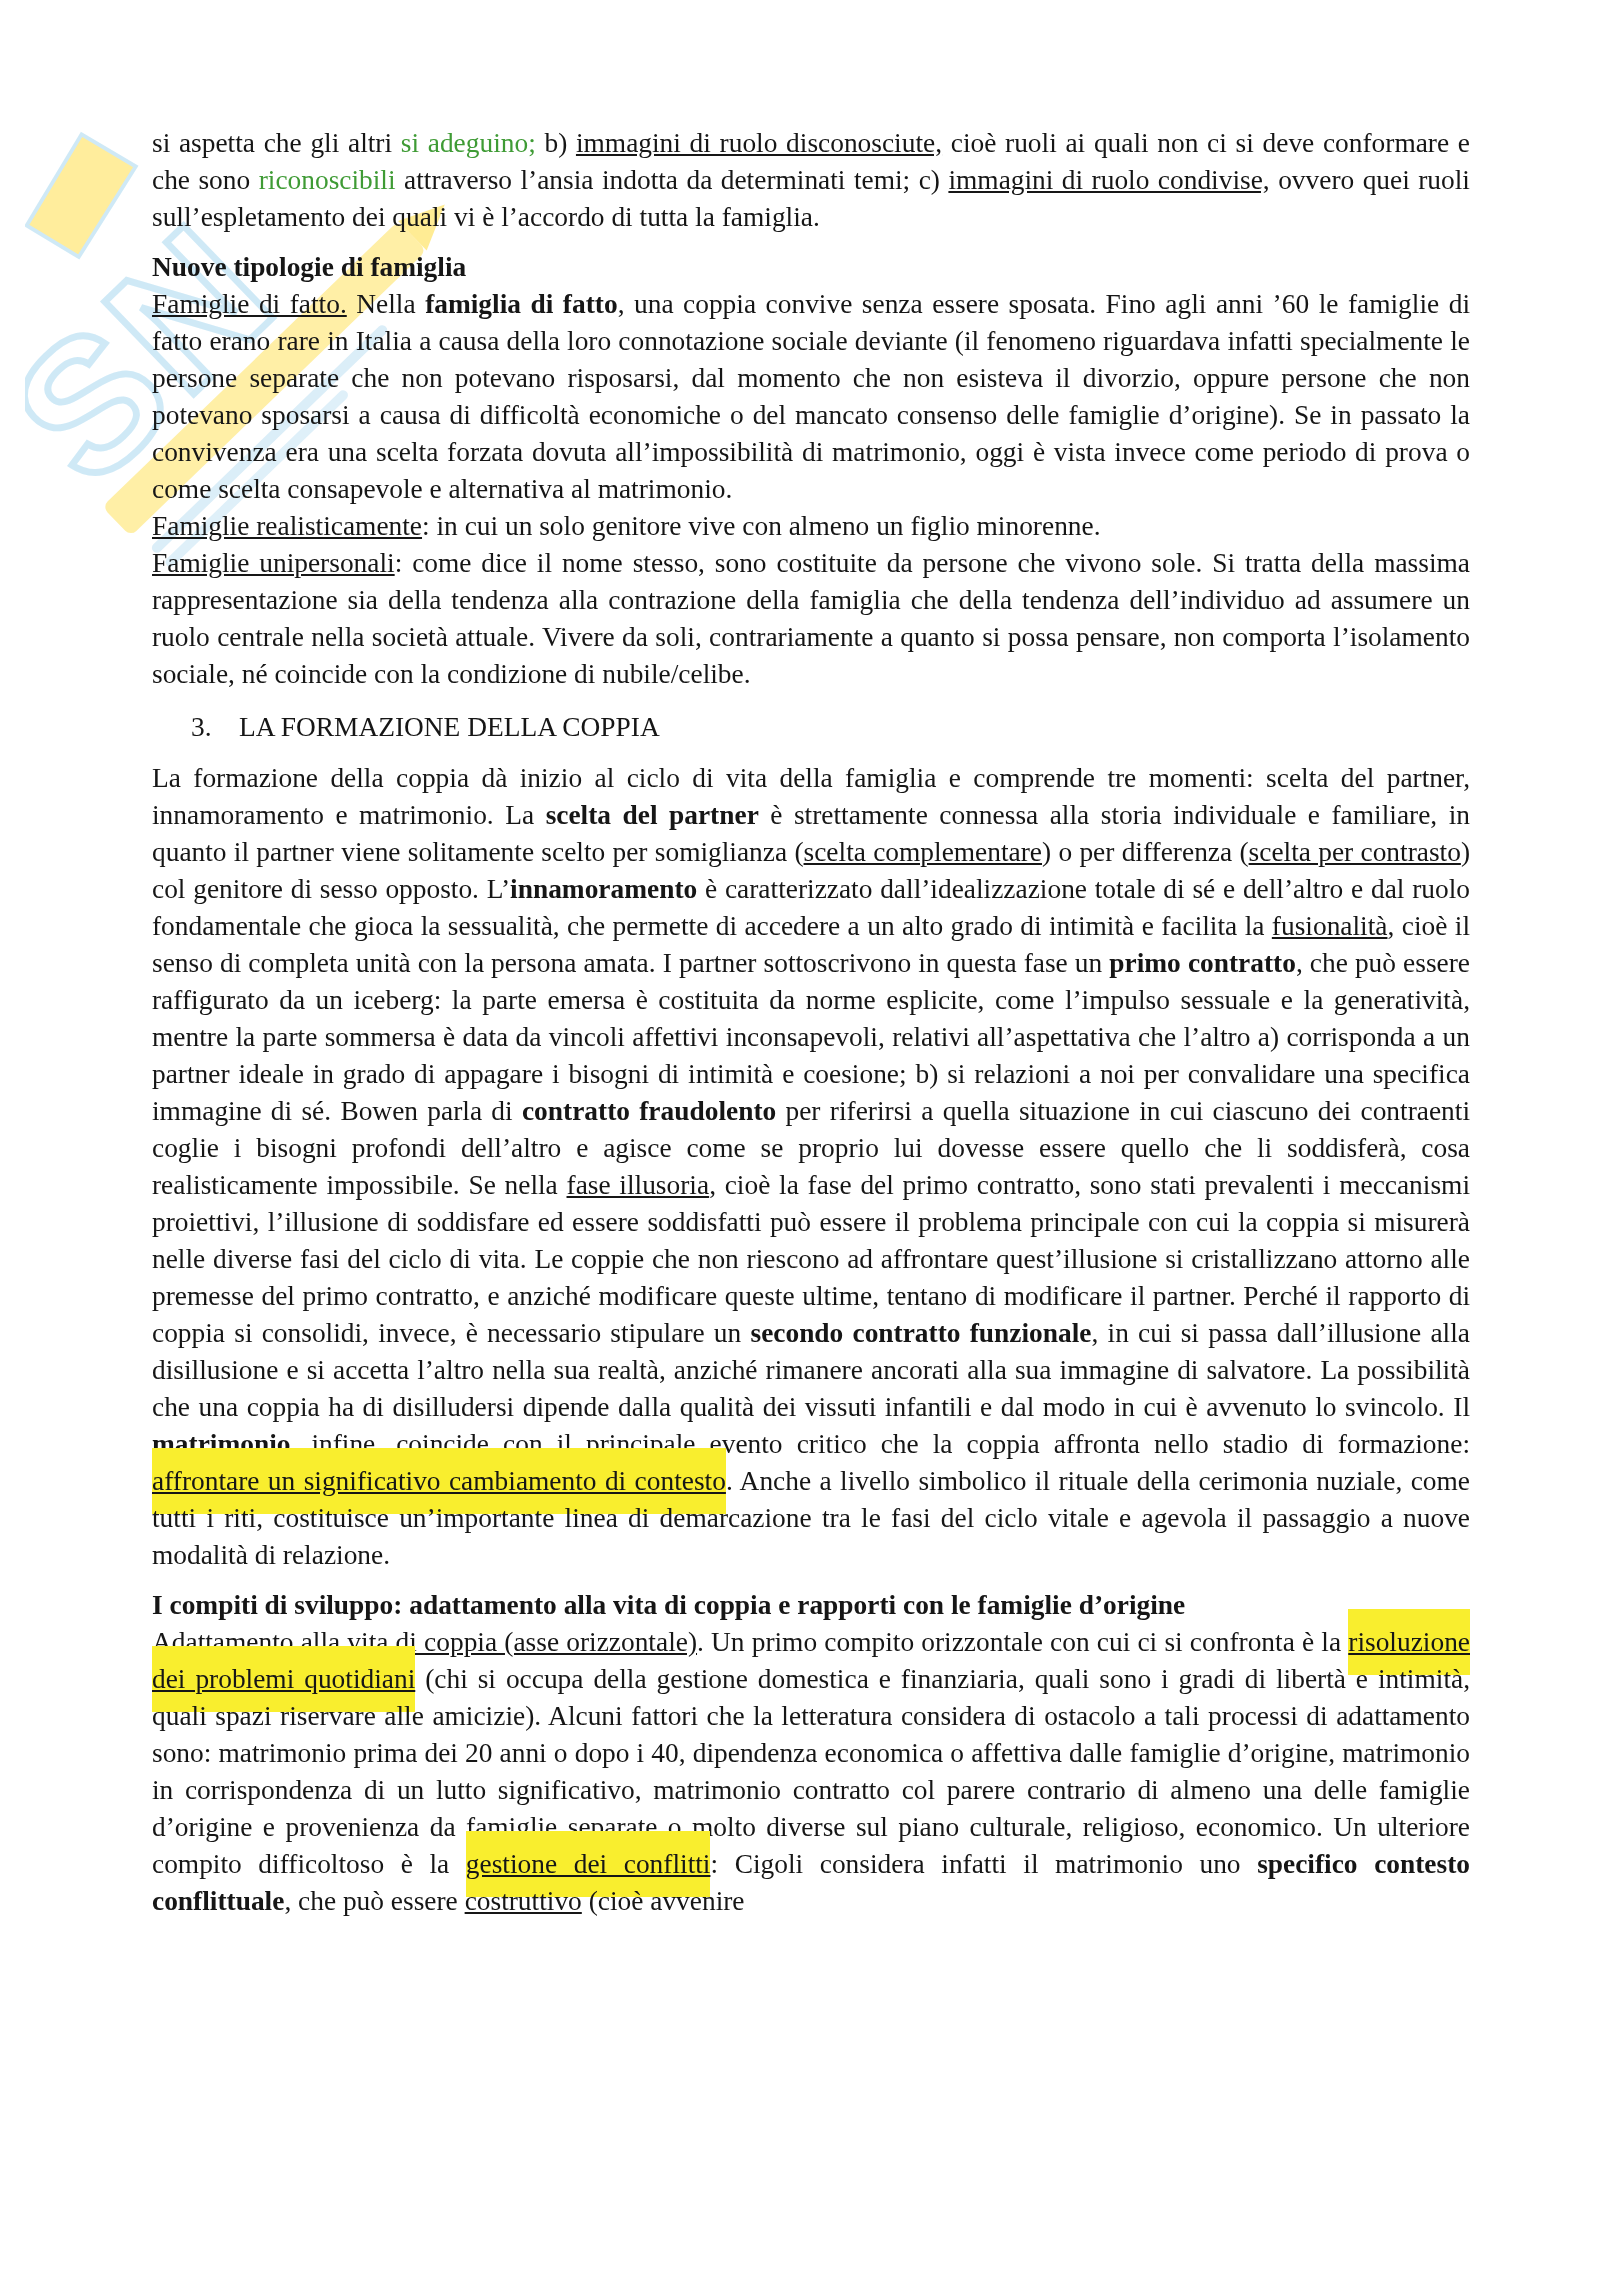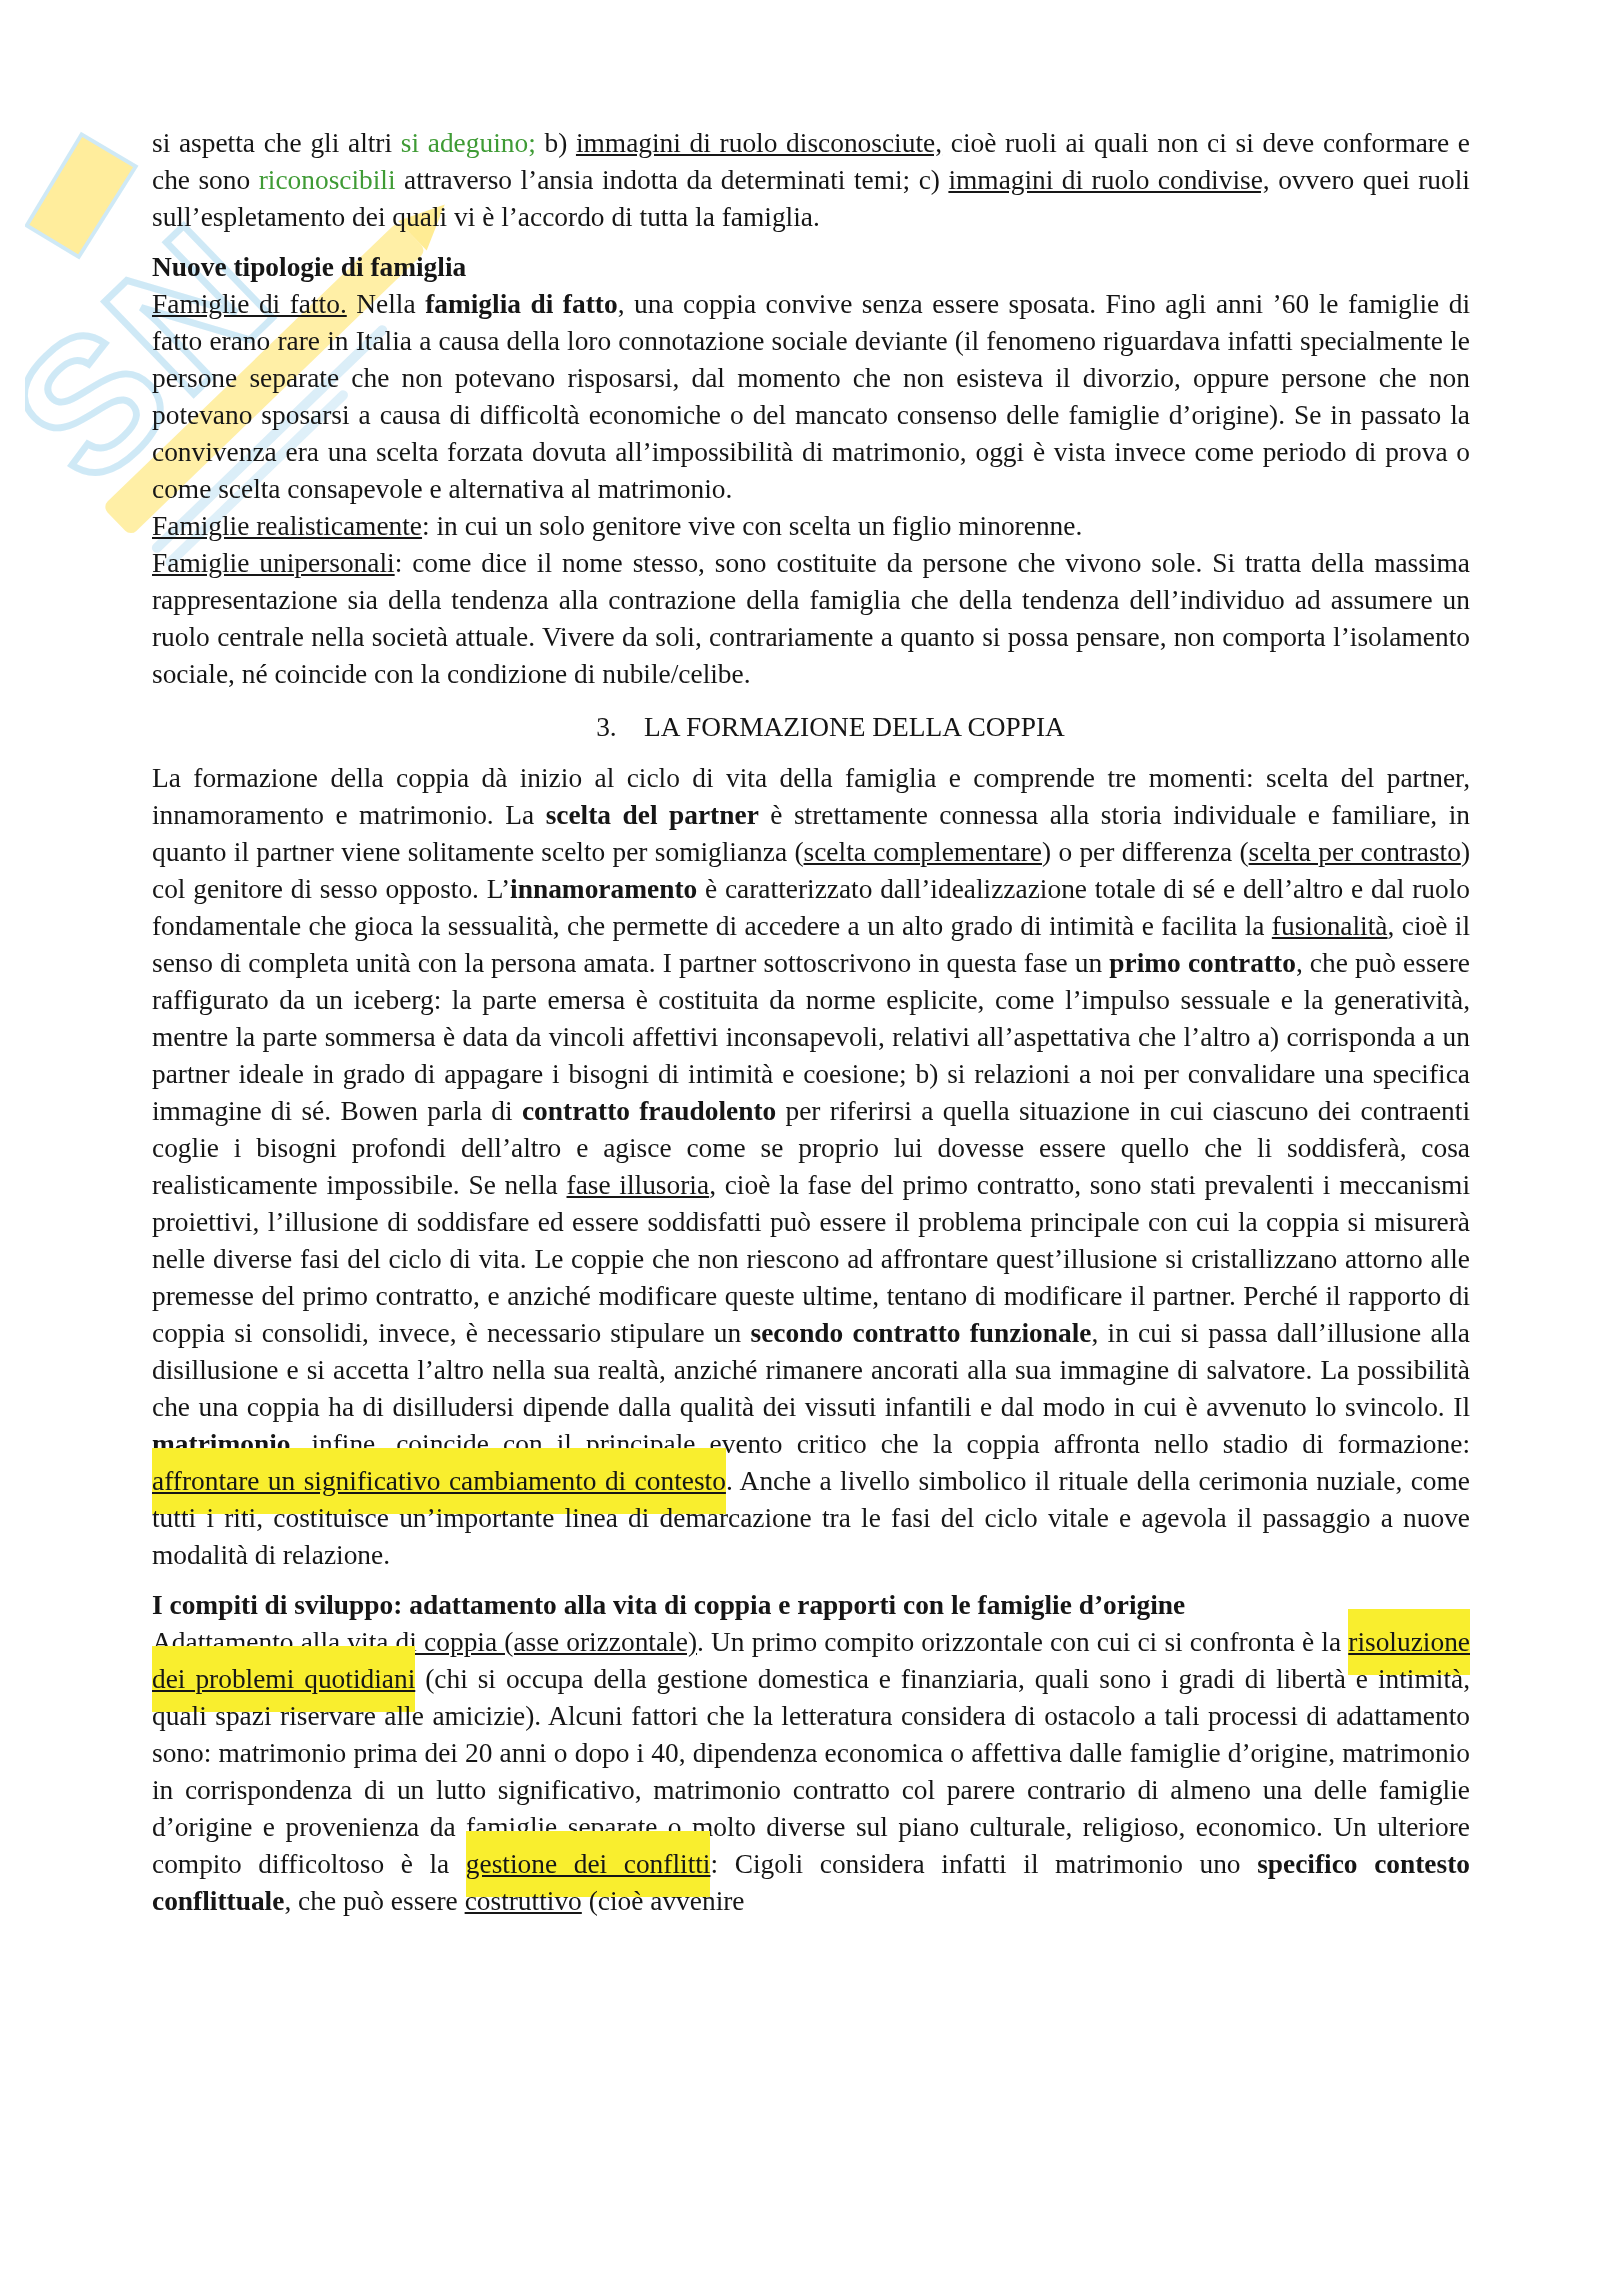--- a/index.html
+++ b/index.html
@@ -39,21 +39,21 @@
     text-align: justify;
   }
   .heading {
     margin: 12.7px 0 0 0;
     font-weight: bold;
     text-align: left;
   }
   .chapter {
     margin: 16.7px 0 13.7px 0;
     padding-left: 39px;
-    text-align: center;
+    text-align: left;
   }
   .b { font-weight: bold; margin-top: 32px; }
   .u { text-decoration: underline; }
   .hl { padding: 18px 0; text-decoration: underline; }
 </style>
 </head>
 <body>
 
 <div class="page">
 
@@ -71,21 +71,21 @@
         <rect x="12" y="382" width="330" height="10" rx="5" fill="#b8def2" opacity="0.5"></rect>
         <rect x="12" y="402" width="255" height="10" rx="5" fill="#b8def2" opacity="0.45"></rect>
       </g>
     </svg>
   </div>
 
   <div class="content">
     <p class="para"><span>si aspetta che gli altri </span><span style="color: rgb(63, 155, 53);">si adeguino;</span><span> b) </span><span class="u">immagini di ruolo disconosciute,</span><span> cioè ruoli ai quali non ci si deve conformare e che sono </span><span style="color: rgb(63, 155, 53);">riconoscibili</span><span> attraverso l’ansia indotta da determinati temi; c) </span><span class="u">immagini di ruolo condivise,</span><span> ovvero quei ruoli sull’espletamento dei quali vi è l’accordo di tutta la famiglia.</span></p>
     <p class="heading"><span class="b">Nuove tipologie di famiglia</span></p>
     <p class="para"><span class="u">Famiglie di fatto.</span><span> Nella </span><span class="b">famiglia di fatto</span><span>, una coppia convive senza essere sposata. Fino agli anni ’60 le famiglie di fatto erano rare in Italia a causa della loro connotazione sociale deviante (il fenomeno riguardava infatti specialmente le persone separate che non potevano risposarsi, dal momento che non esisteva il divorzio, oppure persone che non potevano sposarsi a causa di difficoltà economiche o del mancato consenso delle famiglie d’origine). Se in passato la convivenza era una scelta forzata dovuta all’impossibilità di matrimonio, oggi è vista invece come periodo di prova o come scelta consapevole e alternativa al matrimonio.</span></p>
-    <p class="para"><span class="u">Famiglie realisticamente</span><span>: in cui un solo genitore vive con scelta un figlio minorenne.</span></p>
+    <p class="para"><span class="u">Famiglie realisticamente</span><span>: in cui un solo genitore vive con almeno un figlio minorenne.</span></p>
     <p class="para"><span class="u">Famiglie unipersonali</span><span>: come dice il nome stesso, sono costituite da persone che vivono sole. Si tratta della massima rappresentazione sia della tendenza alla contrazione della famiglia che della tendenza dell’individuo ad assumere un ruolo centrale nella società attuale. Vivere da soli, contrariamente a quanto si possa pensare, non comporta l’isolamento sociale, né coincide con la condizione di nubile/celibe.</span></p>
     <p class="chapter"><span>3. LA FORMAZIONE DELLA COPPIA</span></p>
     <p class="para"><span>La formazione della coppia dà inizio al ciclo di vita della famiglia e comprende tre momenti: scelta del partner, innamoramento e matrimonio. La </span><span class="b">scelta del partner</span><span> è strettamente connessa alla storia individuale e familiare, in quanto il partner viene solitamente scelto per somiglianza (</span><span class="u">scelta complementare</span><span>) o per differenza (</span><span class="u">scelta per contrasto</span><span>) col genitore di sesso opposto. L’</span><span class="b">innamoramento</span><span> è caratterizzato dall’idealizzazione totale di sé e dell’altro e dal ruolo fondamentale che gioca la sessualità, che permette di accedere a un alto grado di intimità e facilita la </span><span class="u">fusionalità</span><span>, cioè il senso di completa unità con la persona amata. I partner sottoscrivono in questa fase un </span><span class="b">primo contratto</span><span>, che può essere raffigurato da un iceberg: la parte emersa è costituita da norme esplicite, come l’impulso sessuale e la generatività, mentre la parte sommersa è data da vincoli affettivi inconsapevoli, relativi all’aspettativa che l’altro a) corrisponda a un partner ideale in grado di appagare i bisogni di intimità e coesione; b) si relazioni a noi per convalidare una specifica immagine di sé. Bowen parla di </span><span class="b">contratto fraudolento</span><span> per riferirsi a quella situazione in cui ciascuno dei contraenti coglie i bisogni profondi dell’altro e agisce come se proprio lui dovesse essere quello che li soddisferà, cosa realisticamente impossibile. Se nella </span><span class="u">fase illusoria</span><span>, cioè la fase del primo contratto, sono stati prevalenti i meccanismi proiettivi, l’illusione di soddisfare ed essere soddisfatti può essere il problema principale con cui la coppia si misurerà nelle diverse fasi del ciclo di vita. Le coppie che non riescono ad affrontare quest’illusione si cristallizzano attorno alle premesse del primo contratto, e anziché modificare queste ultime, tentano di modificare il partner. Perché il rapporto di coppia si consolidi, invece, è necessario stipulare un </span><span class="b">secondo contratto funzionale</span><span>, in cui si passa dall’illusione alla disillusione e si accetta l’altro nella sua realtà, anziché rimanere ancorati alla sua immagine di salvatore. La possibilità che una coppia ha di disilludersi dipende dalla qualità dei vissuti infantili e dal modo in cui è avvenuto lo svincolo. Il </span><span class="b">matrimonio</span><span>, infine, coincide con il principale evento critico che la coppia affronta nello stadio di formazione: </span><span class="u hl" style="background-color: rgb(249, 238, 46);">affrontare un significativo cambiamento di contesto</span><span>. Anche a livello simbolico il rituale della cerimonia nuziale, come tutti i riti, costituisce un’importante linea di demarcazione tra le fasi del ciclo vitale e agevola il passaggio a nuove modalità di relazione.</span></p>
     <p class="heading"><span class="b">I compiti di sviluppo: adattamento alla vita di coppia e rapporti con le famiglie d’origine</span></p>
     <p class="para"><span class="u">Adattamento alla vita di coppia (asse orizzontale)</span><span>. Un primo compito orizzontale con cui ci si confronta è la </span><span class="u hl" style="background-color: rgb(249, 238, 46);">risoluzione dei problemi quotidiani</span><span> (chi si occupa della gestione domestica e finanziaria, quali sono i gradi di libertà e intimità, quali spazi riservare alle amicizie). Alcuni fattori che la letteratura considera di ostacolo a tali processi di adattamento sono: matrimonio prima dei 20 anni o dopo i 40, dipendenza economica o affettiva dalle famiglie d’origine, matrimonio in corrispondenza di un lutto significativo, matrimonio contratto col parere contrario di almeno una delle famiglie d’origine e provenienza da famiglie separate o molto diverse sul piano culturale, religioso, economico. Un ulteriore compito difficoltoso è la </span><span class="u hl" style="background-color: rgb(249, 238, 46);">gestione dei conflitti</span><span>: Cigoli considera infatti il matrimonio uno </span><span class="b">specifico contesto conflittuale</span><span>, che può essere </span><span class="u">costruttivo</span><span> (cioè avvenire</span></p>
   </div>
 
 </div>
 
 

